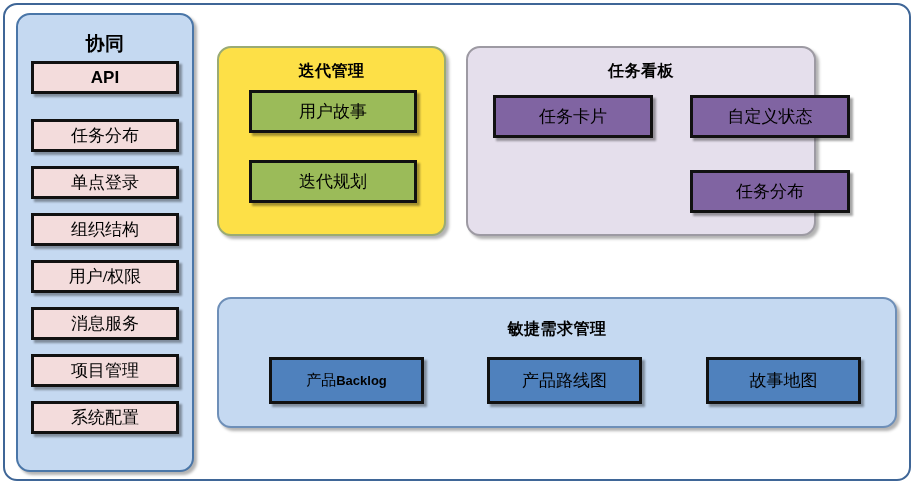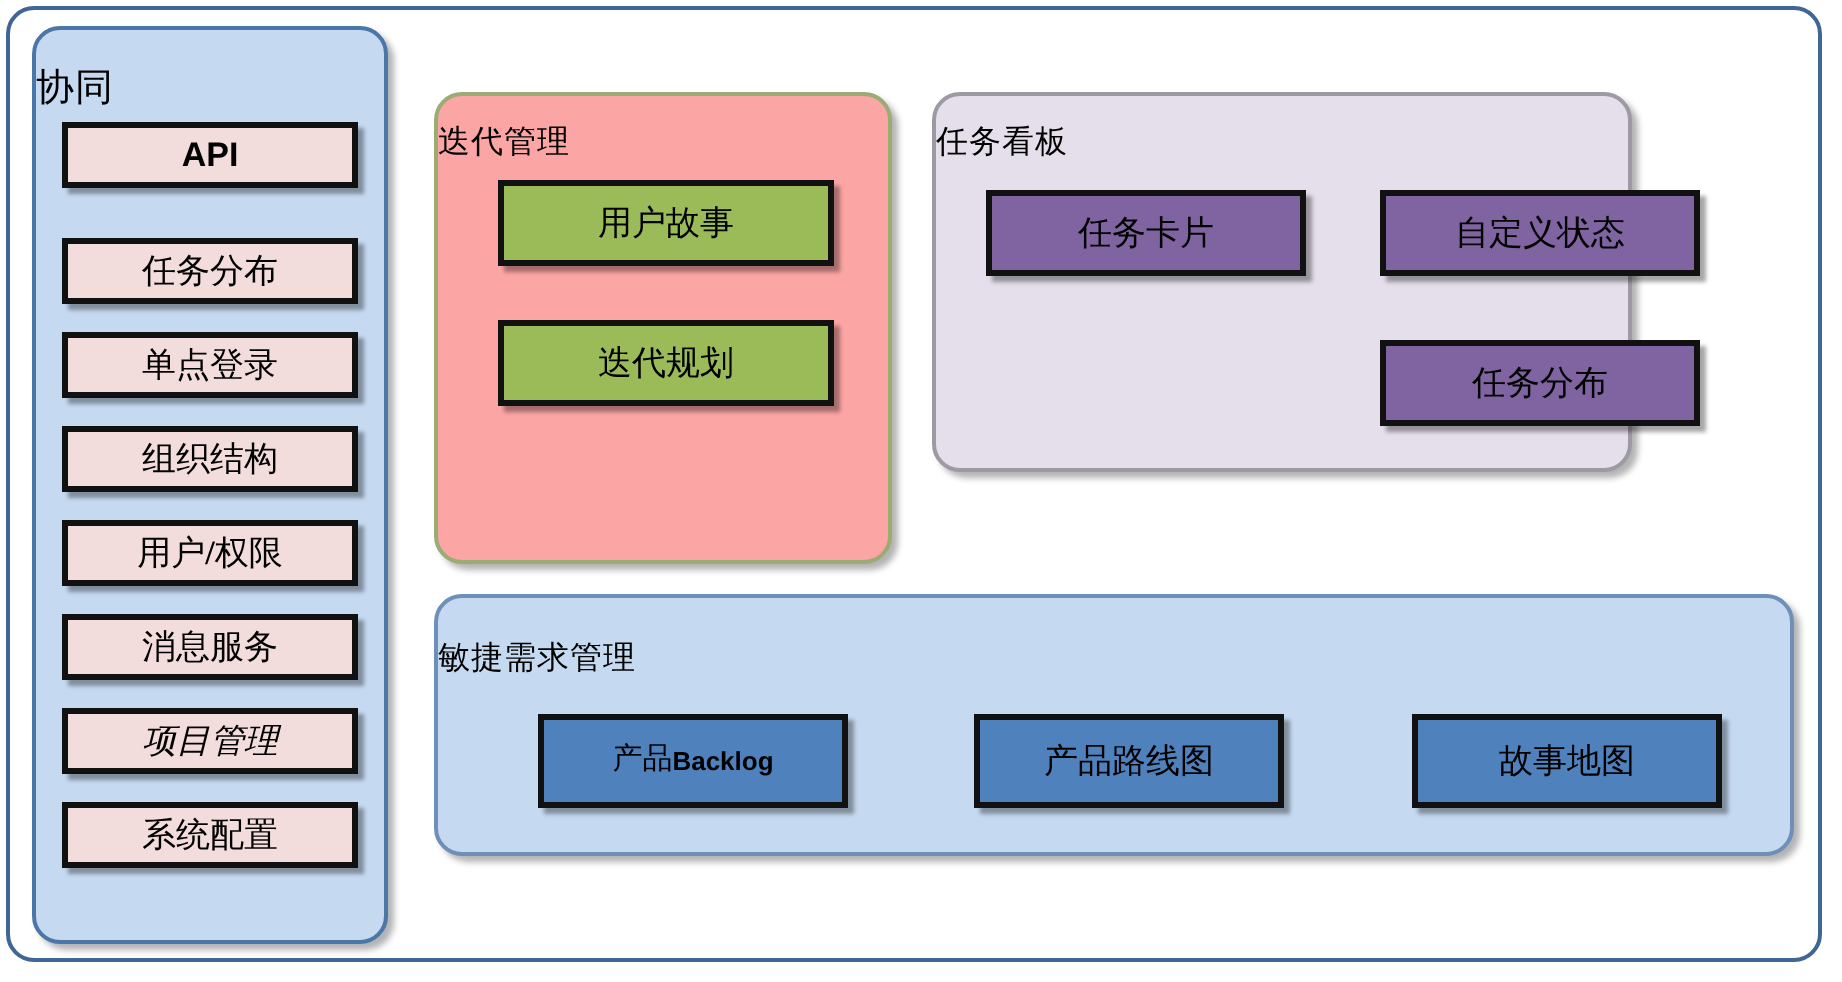--- a/index.html
+++ b/index.html
@@ -38,21 +38,22 @@
   .panel {
     position: absolute;
     box-sizing: border-box;
     border-radius: 14px;
     box-shadow: 3px 3px 3px rgba(0,0,0,0.30);
   }
   .panel-title {
     position: absolute;
     left: 0;
     right: 0;
-    font-weight: normal;
+    text-align: center;
+    font-weight: bold;
     color: #000000;
     font-family: "Liberation Sans", sans-serif;
     letter-spacing: 0.5px;
   }
 
   
   .panel-collab {
     left: 16px;
     top: 13px;
     width: 178px;
@@ -63,22 +64,22 @@
   .panel-collab .panel-title {
     top: 16px;
     font-size: 19px;
   }
 
   
   .panel-iteration {
     left: 217px;
     top: 46px;
     width: 229px;
-    height: 236px;
-    background: #fca5a5;
+    height: 190px;
+    background: #fde047;
     border: 2px solid #9aab74;
   }
   .panel-iteration .panel-title {
     top: 13px;
     font-size: 16px;
   }
 
   
   .panel-taskboard {
     left: 466px;
@@ -176,21 +177,21 @@
     <div class="block block-pink" style="top:104px;">任务分布</div>
 
     <div class="block block-pink" style="top:151px;">单点登录</div>
 
     <div class="block block-pink" style="top:198px;">组织结构</div>
 
     <div class="block block-pink" style="top:245px;">用户<span class="slash-bold">/</span>权限</div>
 
     <div class="block block-pink" style="top:292px;">消息服务</div>
 
-    <div class="block block-pink" style="top:339px;font-style:italic;">项目管理</div>
+    <div class="block block-pink" style="top:339px;">项目管理</div>
 
     <div class="block block-pink" style="top:386px;">系统配置</div>
   </div>
 
   <div class="panel panel-iteration">
     <div class="panel-title">迭代管理</div>
 
     <div class="block block-green" style="top:42px;">用户故事</div>
 
     <div class="block block-green" style="top:112px;">迭代规划</div>

